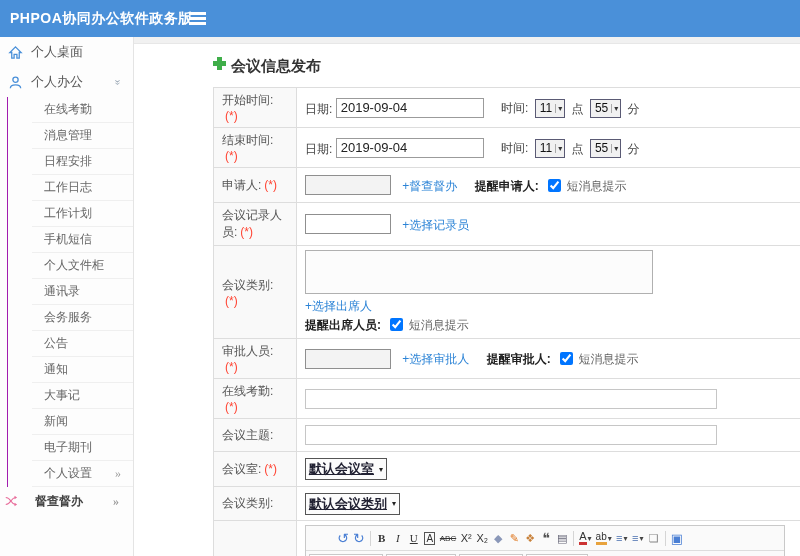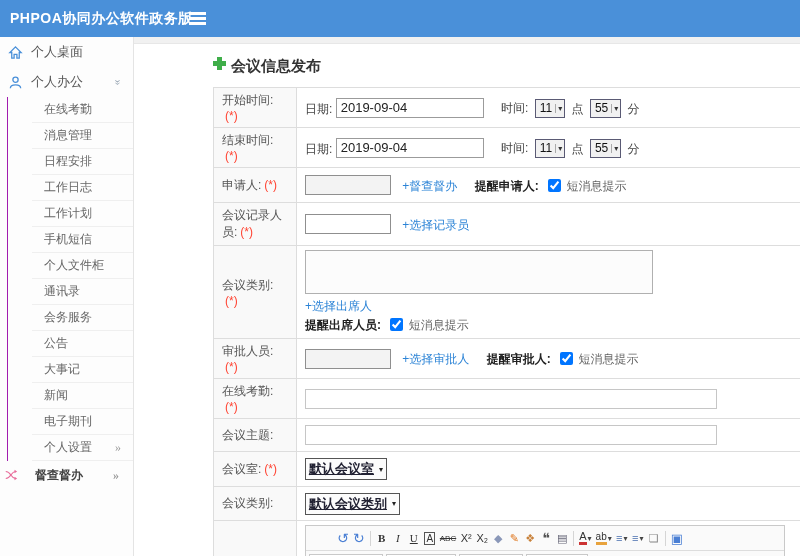--- a/index.html
+++ b/index.html
@@ -168,20 +168,24 @@
       <div class="side-sub-item" data-name="sidebar-item-conference-service">
         <span data-name="sidebar-item-label">会务服务</span>
 
       </div>
 
       <div class="side-sub-item" data-name="sidebar-item-announcement">
         <span data-name="sidebar-item-label">公告</span>
 
       </div>
 
+      <div class="side-sub-item" data-name="sidebar-item-notice">
+        <span data-name="sidebar-item-label">通知</span>
+
+      </div>
 
       <div class="side-sub-item" data-name="sidebar-item-memorabilia">
         <span data-name="sidebar-item-label">大事记</span>
 
       </div>
 
       <div class="side-sub-item" data-name="sidebar-item-news">
         <span data-name="sidebar-item-label">新闻</span>
 
       </div>

